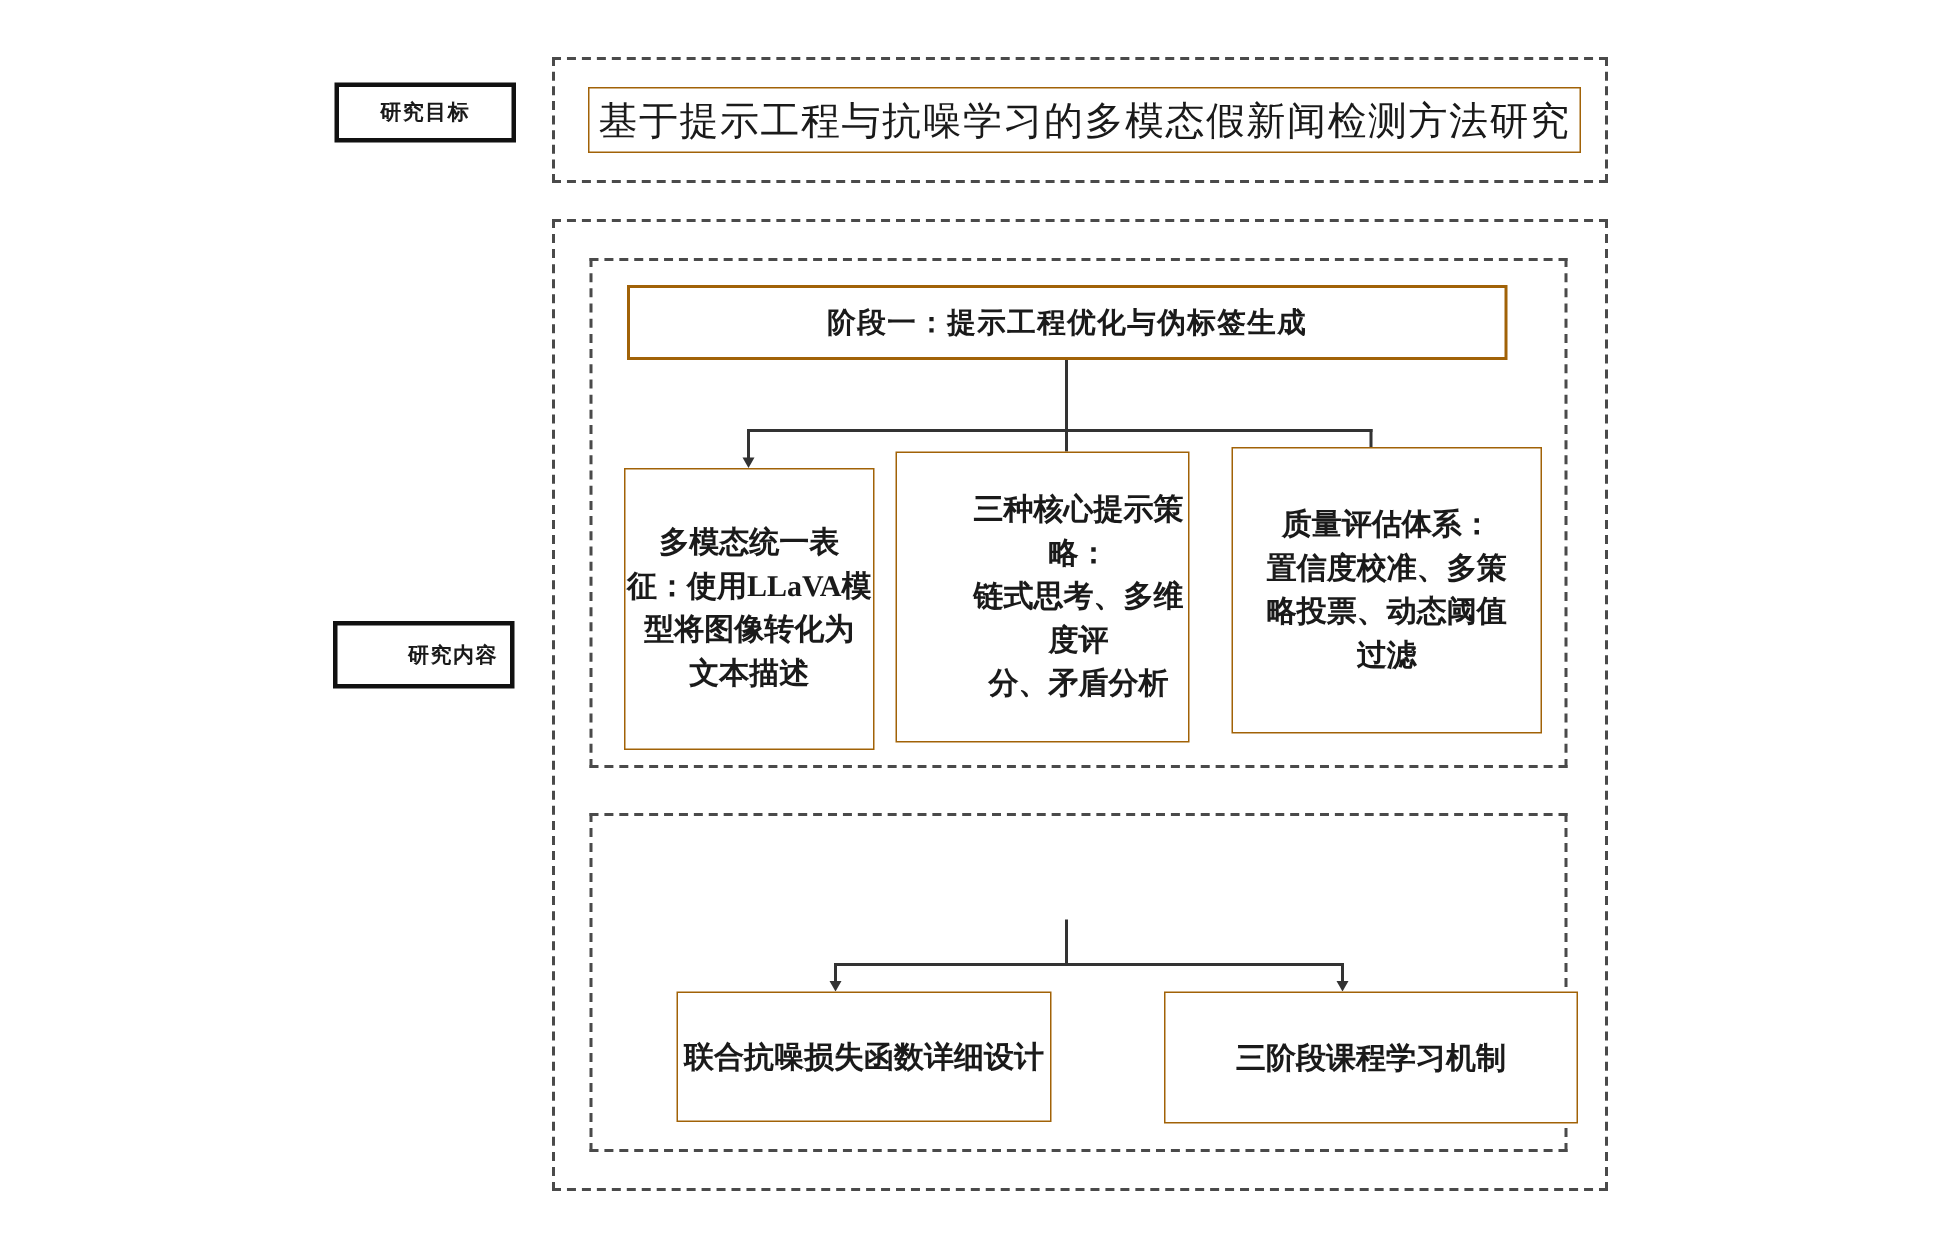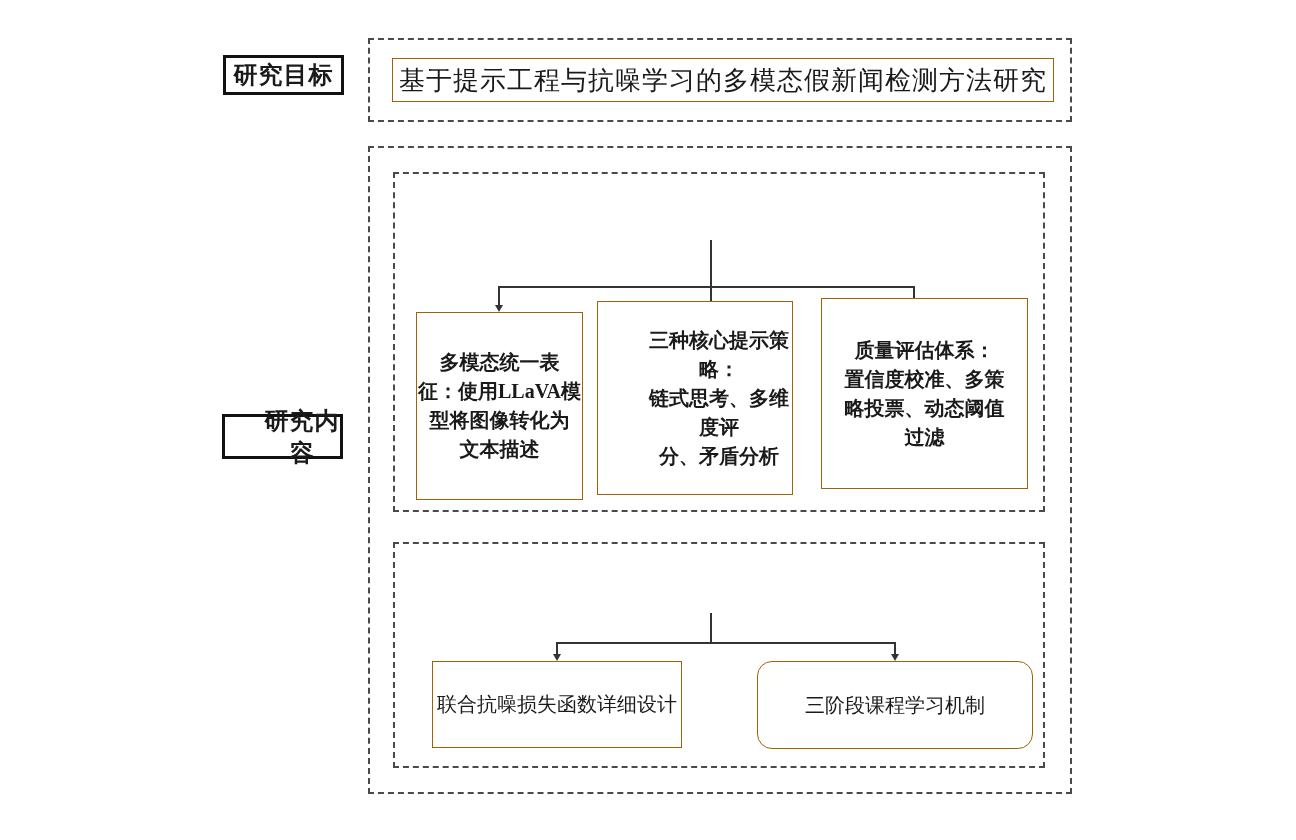--- a/index.html
+++ b/index.html
@@ -30,21 +30,21 @@
   .solid {
     border: 2px solid #a16207;
   }
   .dashed {
     border: 2px dashed #4a4a4a;
     background: transparent;
   }
   .side-label {
     border: 3px solid #111111;
     font-family: "Liberation Serif", "DejaVu Serif", serif;
-    font-size: 24px;
+    font-size: 14px;
     font-weight: 600;
     letter-spacing: 1px;
   }
   .main-title {
     font-size: 26px;
     font-weight: 500;
     letter-spacing: 1px;
     white-space: nowrap;
   }
   .stage-header {
@@ -53,22 +53,23 @@
     letter-spacing: 1px;
   }
   .stage-item {
     font-size: 20px;
     font-weight: 700;
     line-height: 29px;
     white-space: pre-line;
   }
   .stage2-item {
     font-size: 20px;
-    font-weight: 400;
+    font-weight: 700;
     white-space: nowrap;
+    margin-left: 19px;
   }
   .line {
     position: absolute;
     background: #333333;
   }
   .arrowhead {
     position: absolute;
     width: 0;
     height: 0;
     border-left: 4px solid transparent;
@@ -91,20 +92,23 @@
 
   <div class="box dashed" style="left:368px; top:38px; width:704px; height:84px;"></div>
   <div class="box solid main-title" style="left:392px; top:58px; width:662px; height:44px; border-width:1.5px;">
     <span>基于提示工程与抗噪学习的多模态假新闻检测方法研究</span>
   </div>
 
   <div class="box dashed" style="left:368px; top:146px; width:704px; height:648px;"></div>
 
   <div class="box dashed" style="left:393px; top:172px; width:652px; height:340px;"></div>
 
+  <div class="box solid stage-header" style="left:418px; top:190px; width:587px; height:50px;">
+    <span>阶段一：提示工程优化与伪标签生成</span>
+  </div>
 
   <div class="line" style="left:710px; top:240px; width:2px; height:48px;"></div>
   <div class="line" style="left:498px; top:286px; width:417px; height:2px;"></div>
   <div class="line" style="left:498px; top:286px; width:2px; height:20px;"></div>
   <div class="line" style="left:710px; top:286px; width:2px; height:20px;"></div>
   <div class="line" style="left:913px; top:286px; width:2px; height:18px;"></div>
   <div class="arrowhead" style="left:495px; top:305px;"></div>
   <div class="arrowhead" style="left:707px; top:304px;"></div>
   <div class="arrowhead" style="left:910px; top:303px;"></div>
 
@@ -132,17 +136,17 @@
   <div class="line" style="left:710px; top:613px; width:2px; height:31px;"></div>
   <div class="line" style="left:556px; top:642px; width:340px; height:2px;"></div>
   <div class="line" style="left:556px; top:642px; width:2px; height:13px;"></div>
   <div class="line" style="left:894px; top:642px; width:2px; height:13px;"></div>
   <div class="arrowhead" style="left:553px; top:654px;"></div>
   <div class="arrowhead" style="left:891px; top:654px;"></div>
 
   <div class="box solid stage2-item" style="left:432px; top:661px; width:250px; height:87px; border-width:1.5px;">
     <span>联合抗噪损失函数详细设计</span>
   </div>
-  <div class="box solid stage2-item" style="left:757px; top:661px; width:276px; height:88px; border-width:1.5px;border-radius:15px;">
+  <div class="box solid stage2-item" style="left:757px; top:661px; width:276px; height:88px; border-width:1.5px;">
     <span>三阶段课程学习机制</span>
   </div>
 
 </div>
 
 </body></html>

